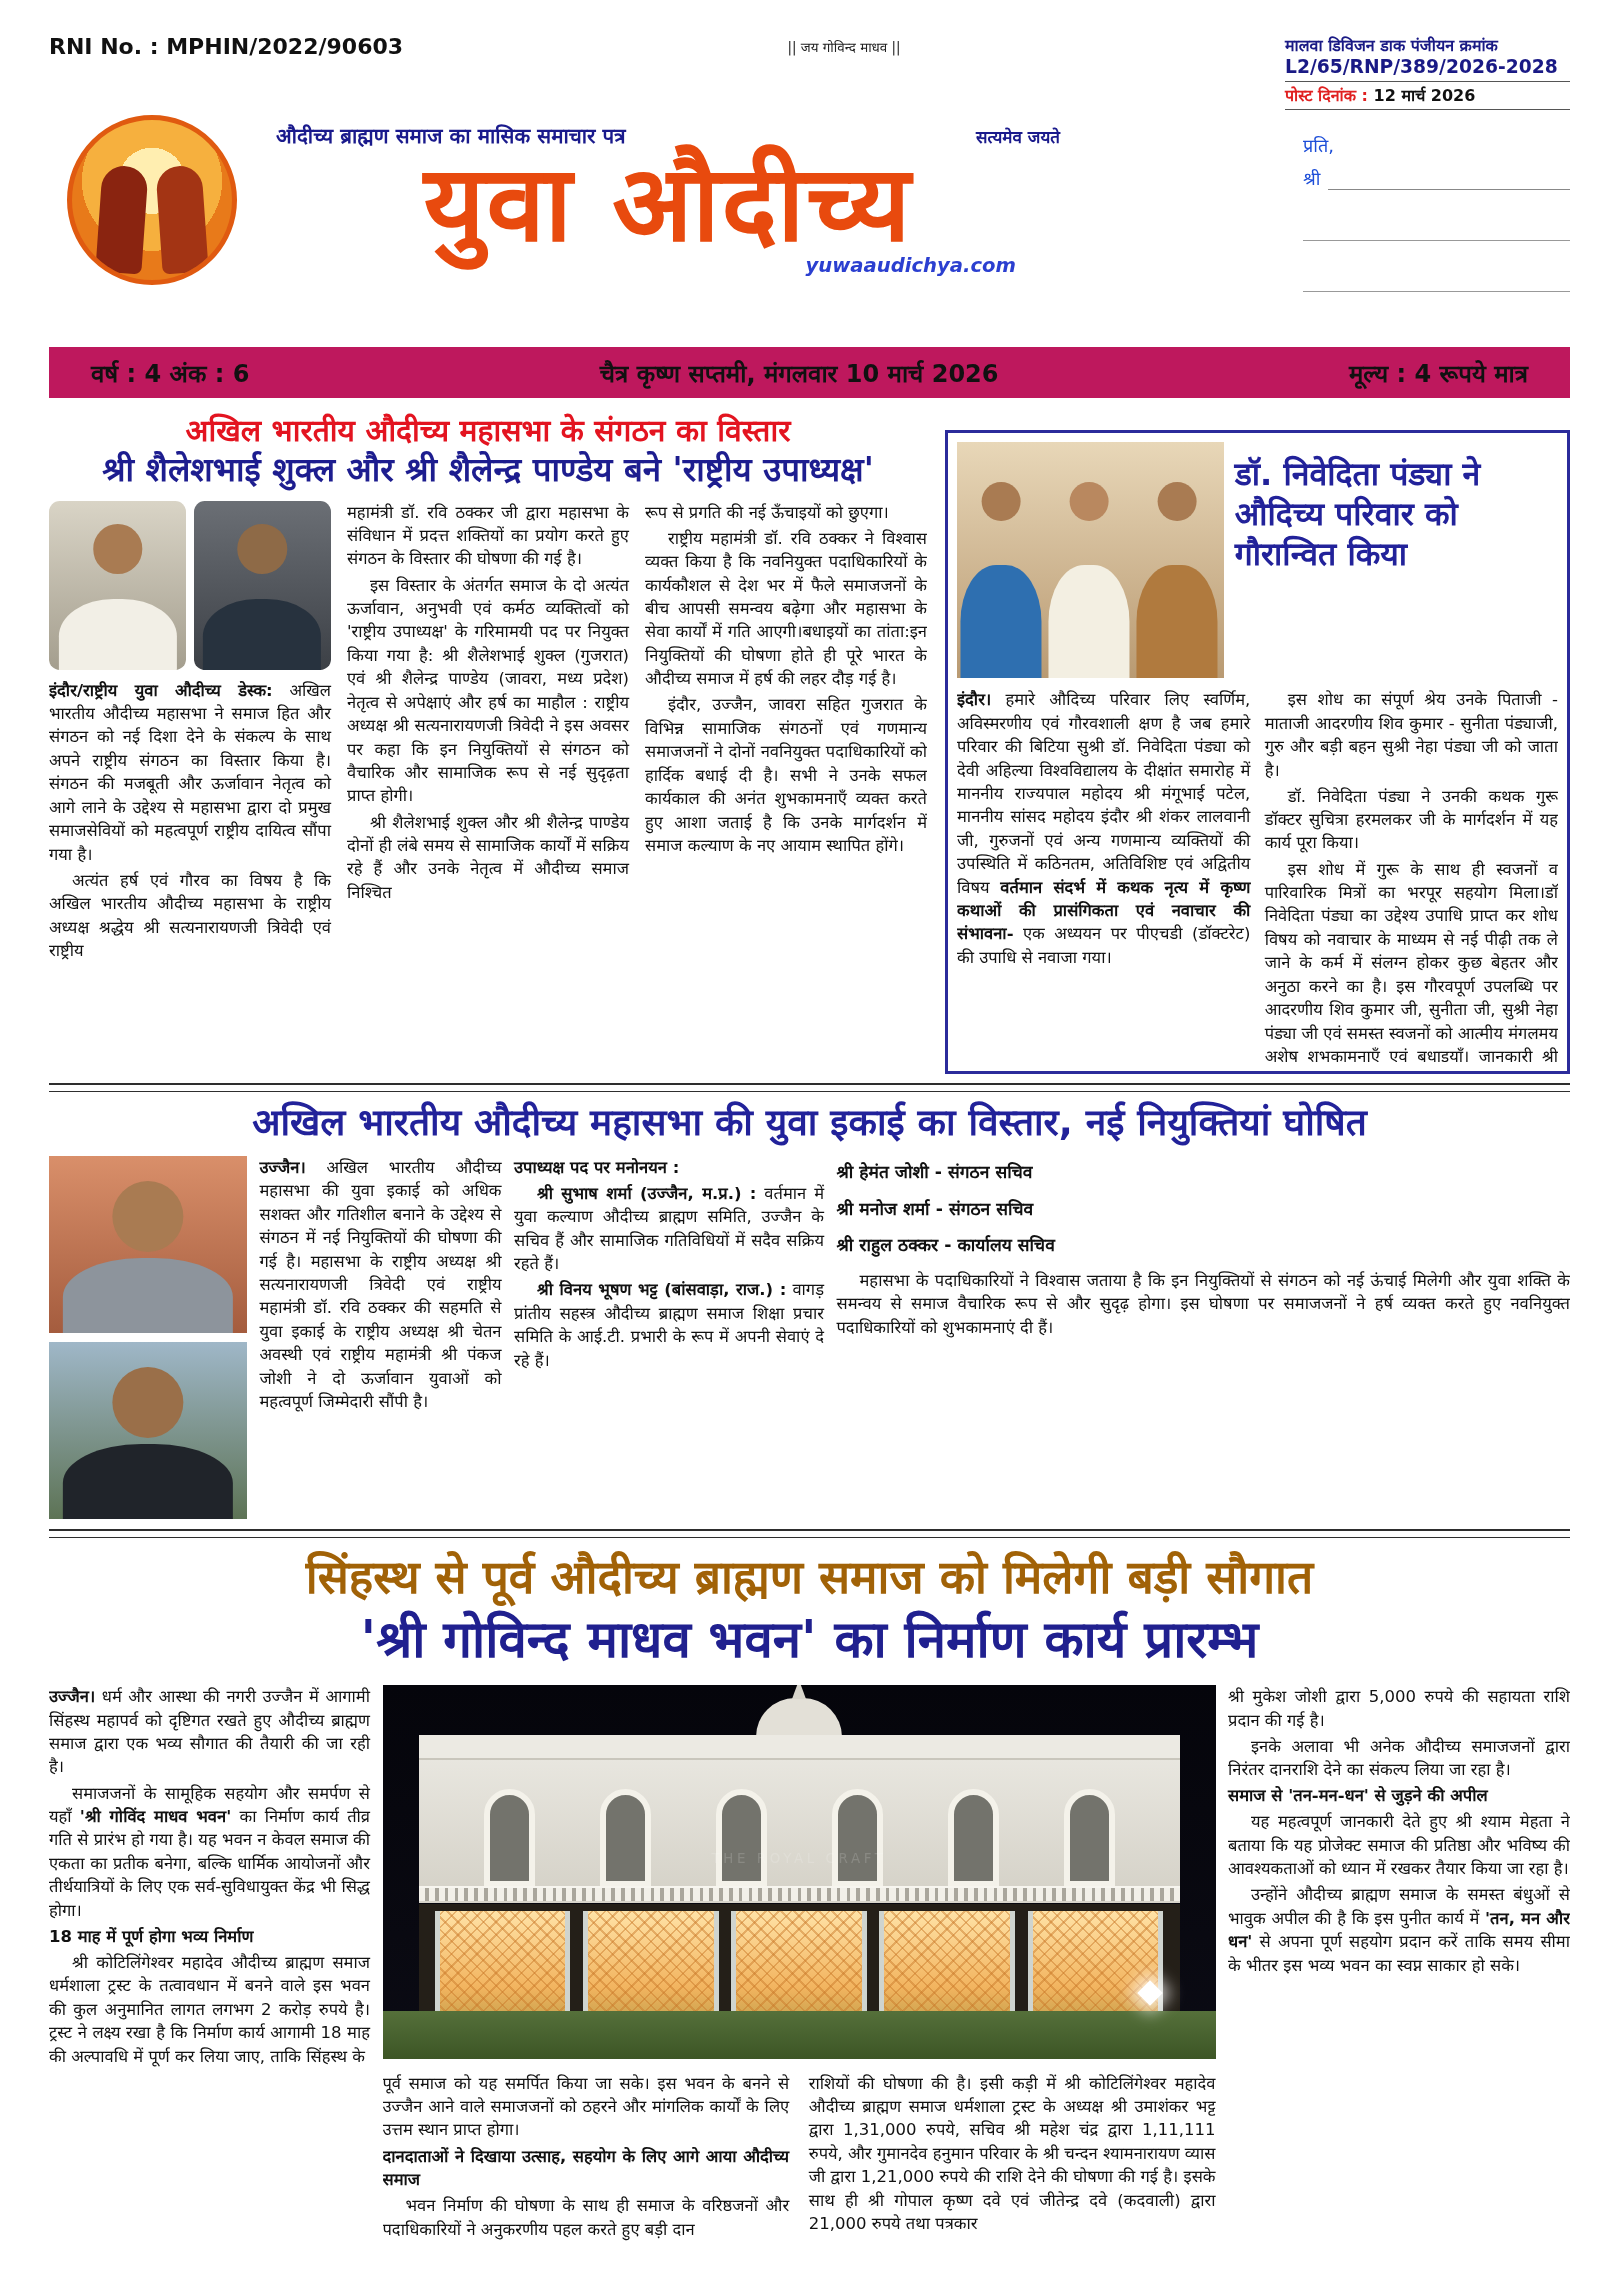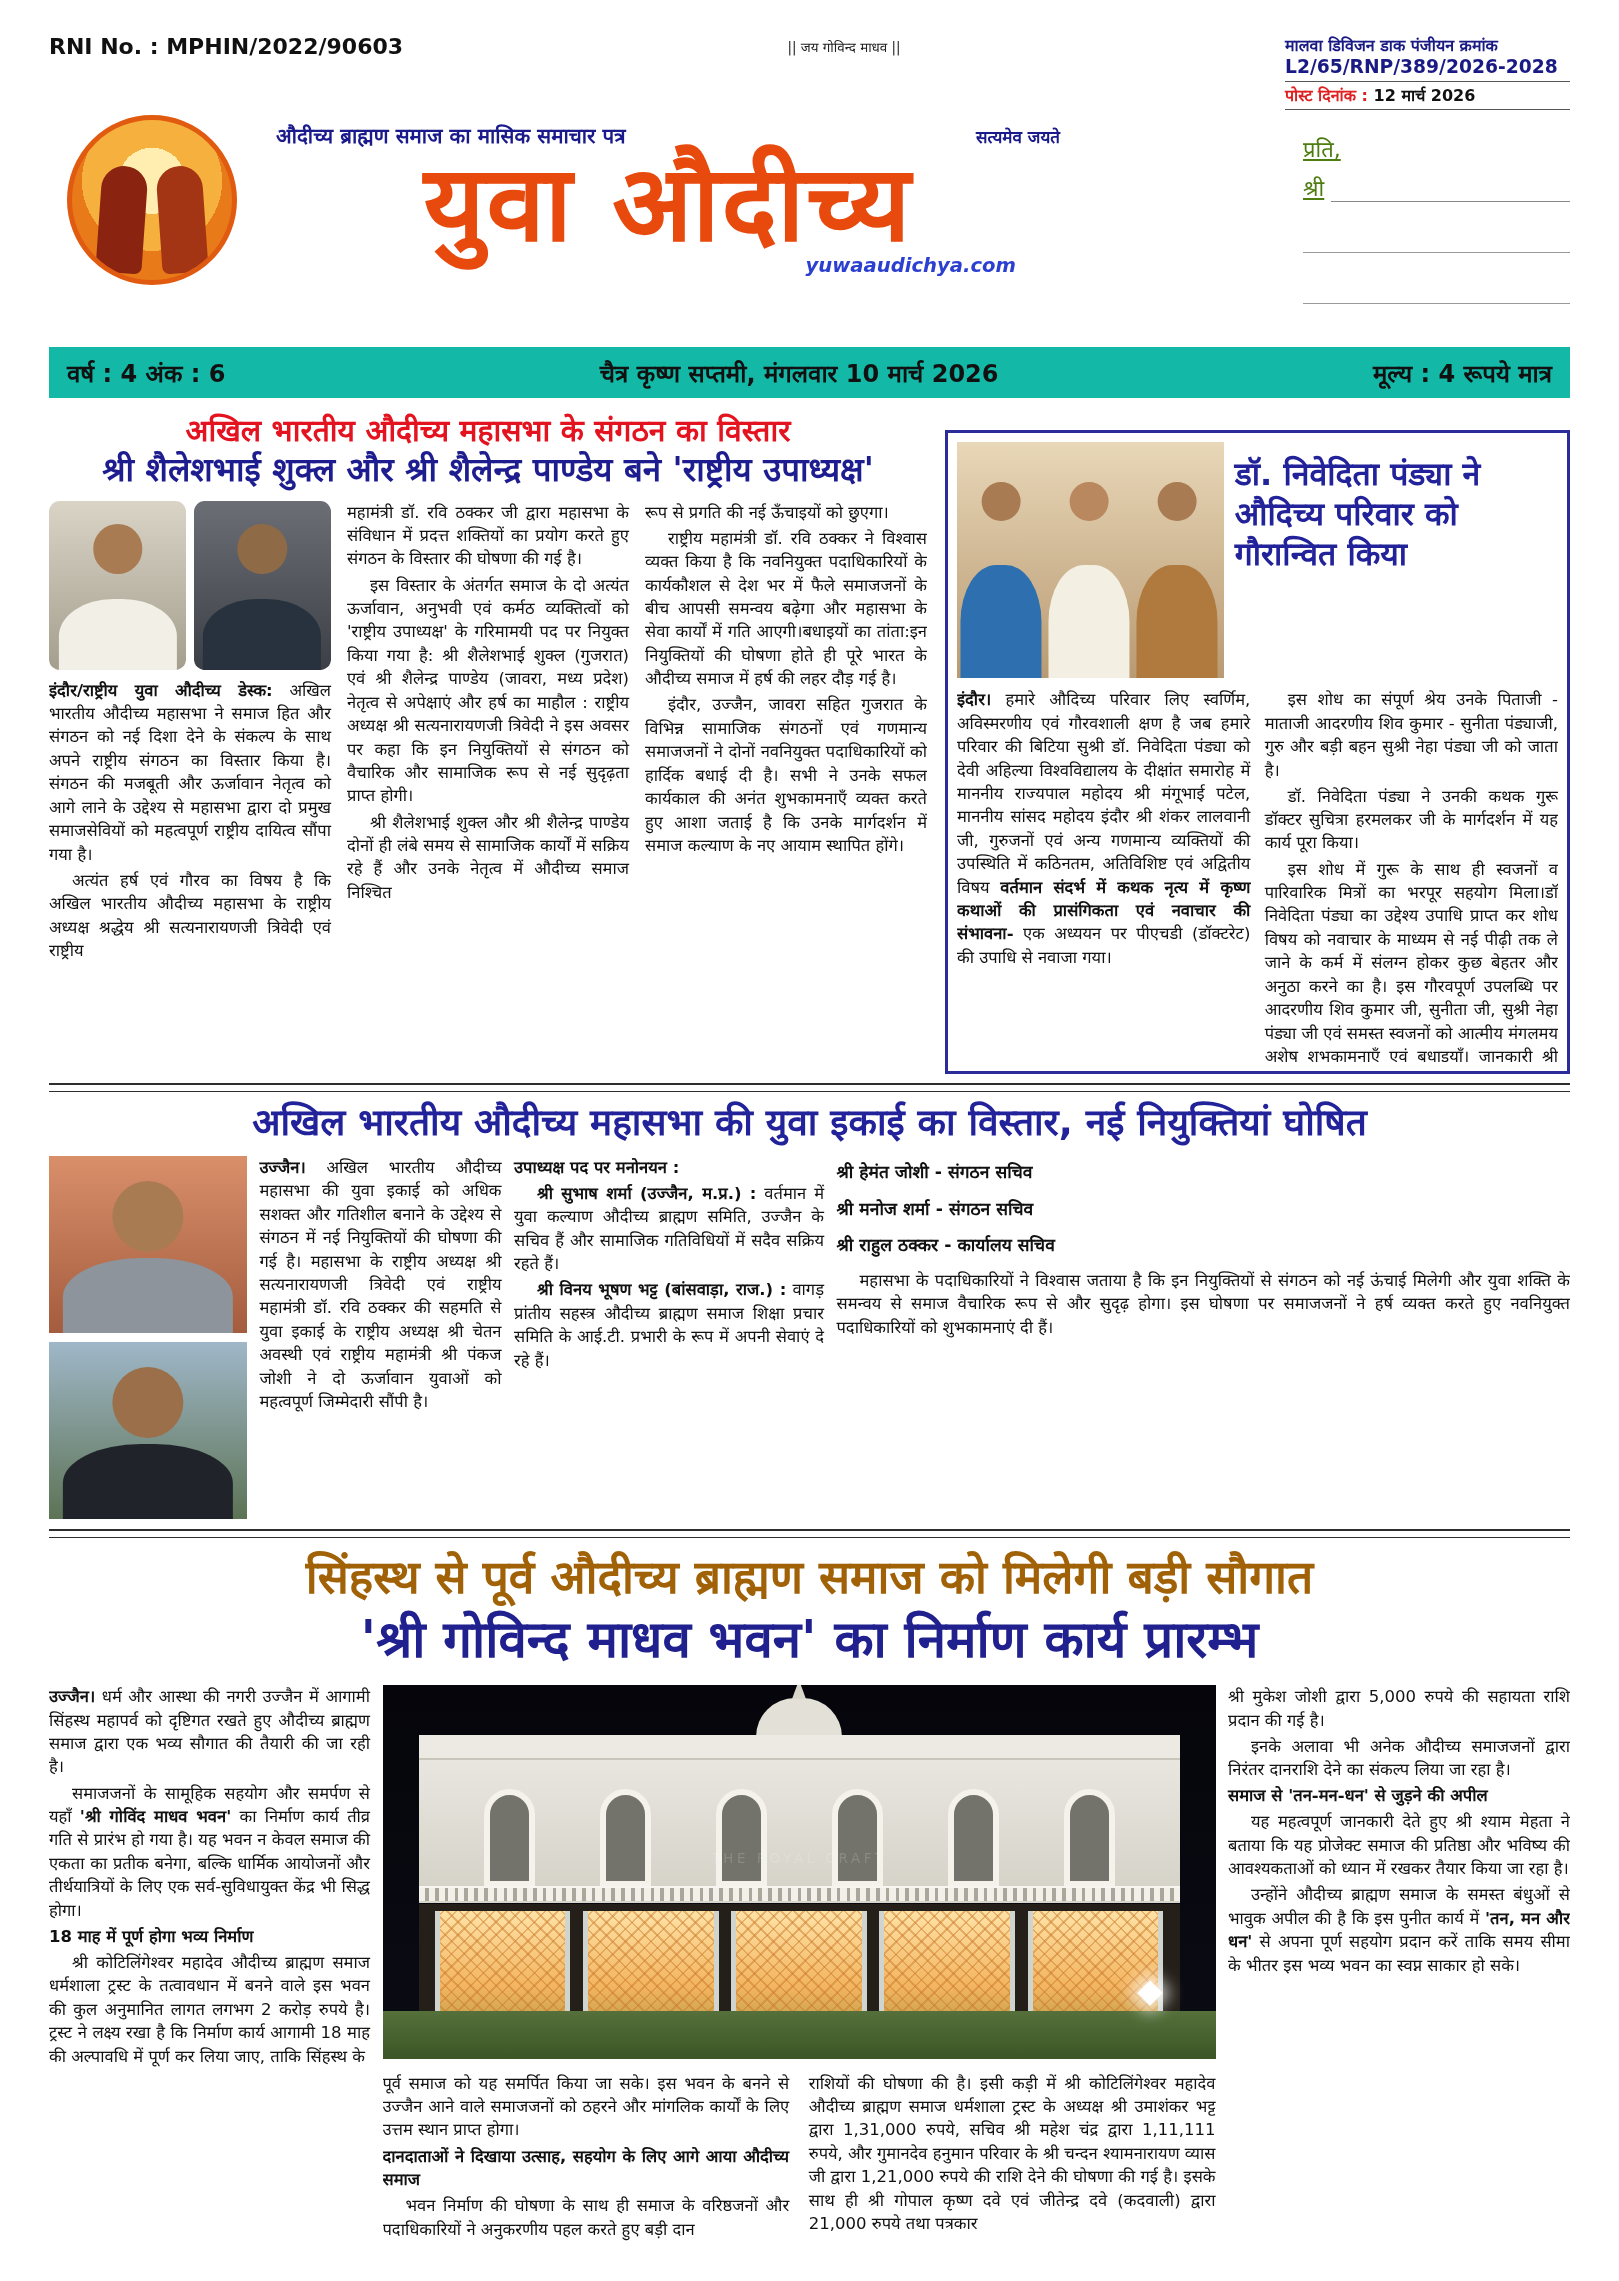--- a/index.html
+++ b/index.html
@@ -24,28 +24,28 @@
         overflow:hidden;}
   .logo::before,.logo::after{content:"";position:absolute;bottom:7.1px;width:46px;height:107px;border-radius:23px 23px 7.1px 7.1px;background:#8a2410;}
   .logo::before{left:27px;transform:rotate(4deg);}
   .logo::after{right:27px;transform:rotate(-4deg);background:#a33414;}
   .mast-center{position:absolute;left:267px;top:5.3px;width:802px;text-align:center;}
   .tagrow{display:flex;justify-content:space-between;align-items:baseline;padding:0 9px;}
   .tagline{font-size:20.5px;font-weight:bold;color:#1a1a8c;}
   .motto{font-size:17px;font-weight:bold;color:#1a1a8c;}
   .mtitle{font-size:105px;font-weight:bold;color:#e84a0e;line-height:1.05;letter-spacing:1.8px;}
   .website{text-align:right;padding-right:53px;font-size:19.6px;font-weight:bold;font-style:italic;color:#2b3fd0;margin-top:-5.3px;}
-  .addr{position:absolute;right:49px;top:18px;width:267px;font-size:22px;color:#4d7c0f;text-decoration:underline;}
+  .addr{position:absolute;right:49px;top:18px;width:267px;font-size:18px;color:#1d4ed8;}
   .addr .shri{display:flex;align-items:flex-end;gap:7.1px;margin-top:9px;}
   .addr .uline{flex:1;border-bottom:1.8px solid #888;height:18px;}
   .addr .fline{border-bottom:1.8px solid #999;height:50px;}
 
   
-  .dateband{margin:9px 49px 0 49px;background:#14b8a6;display:flex;justify-content:space-between;align-items:center;
-            padding:9px 18px;font-size:24px;font-weight:bold;color:#111;}
+  .dateband{margin:9px 49px 0 49px;background:#be185d;display:flex;justify-content:space-between;align-items:center;
+            padding:9px 42px;font-size:24px;font-weight:bold;color:#111;}
 
   
   .head-red{margin:0;text-align:center;color:#e31420;font-size:30px;line-height:1.2;}
   .head-blue{margin:1.8px 0 0 0;text-align:center;color:#1d1d8f;font-size:33px;line-height:1.2;}
   .art p{margin:0 0 2.7px 0;font-size:16.5px;line-height:1.42;text-align:justify;text-indent:23px;}
   .art p.noind{text-indent:0;}
   .rule-double{margin:9px 49px;height:6.2px;border-top:2.7px solid #2e2e2e;border-bottom:1.8px solid #2e2e2e;}
   .photo{position:relative;overflow:hidden;background:linear-gradient(#b9b4a8,#8d887b);}
   .photo.rounded{border-radius:10.7px;}
   .photo::before{content:"";position:absolute;top:14%;left:50%;transform:translateX(-50%);width:36%;aspect-ratio:1/1;border-radius:50%;background:var(--skin,#b9885f);}

